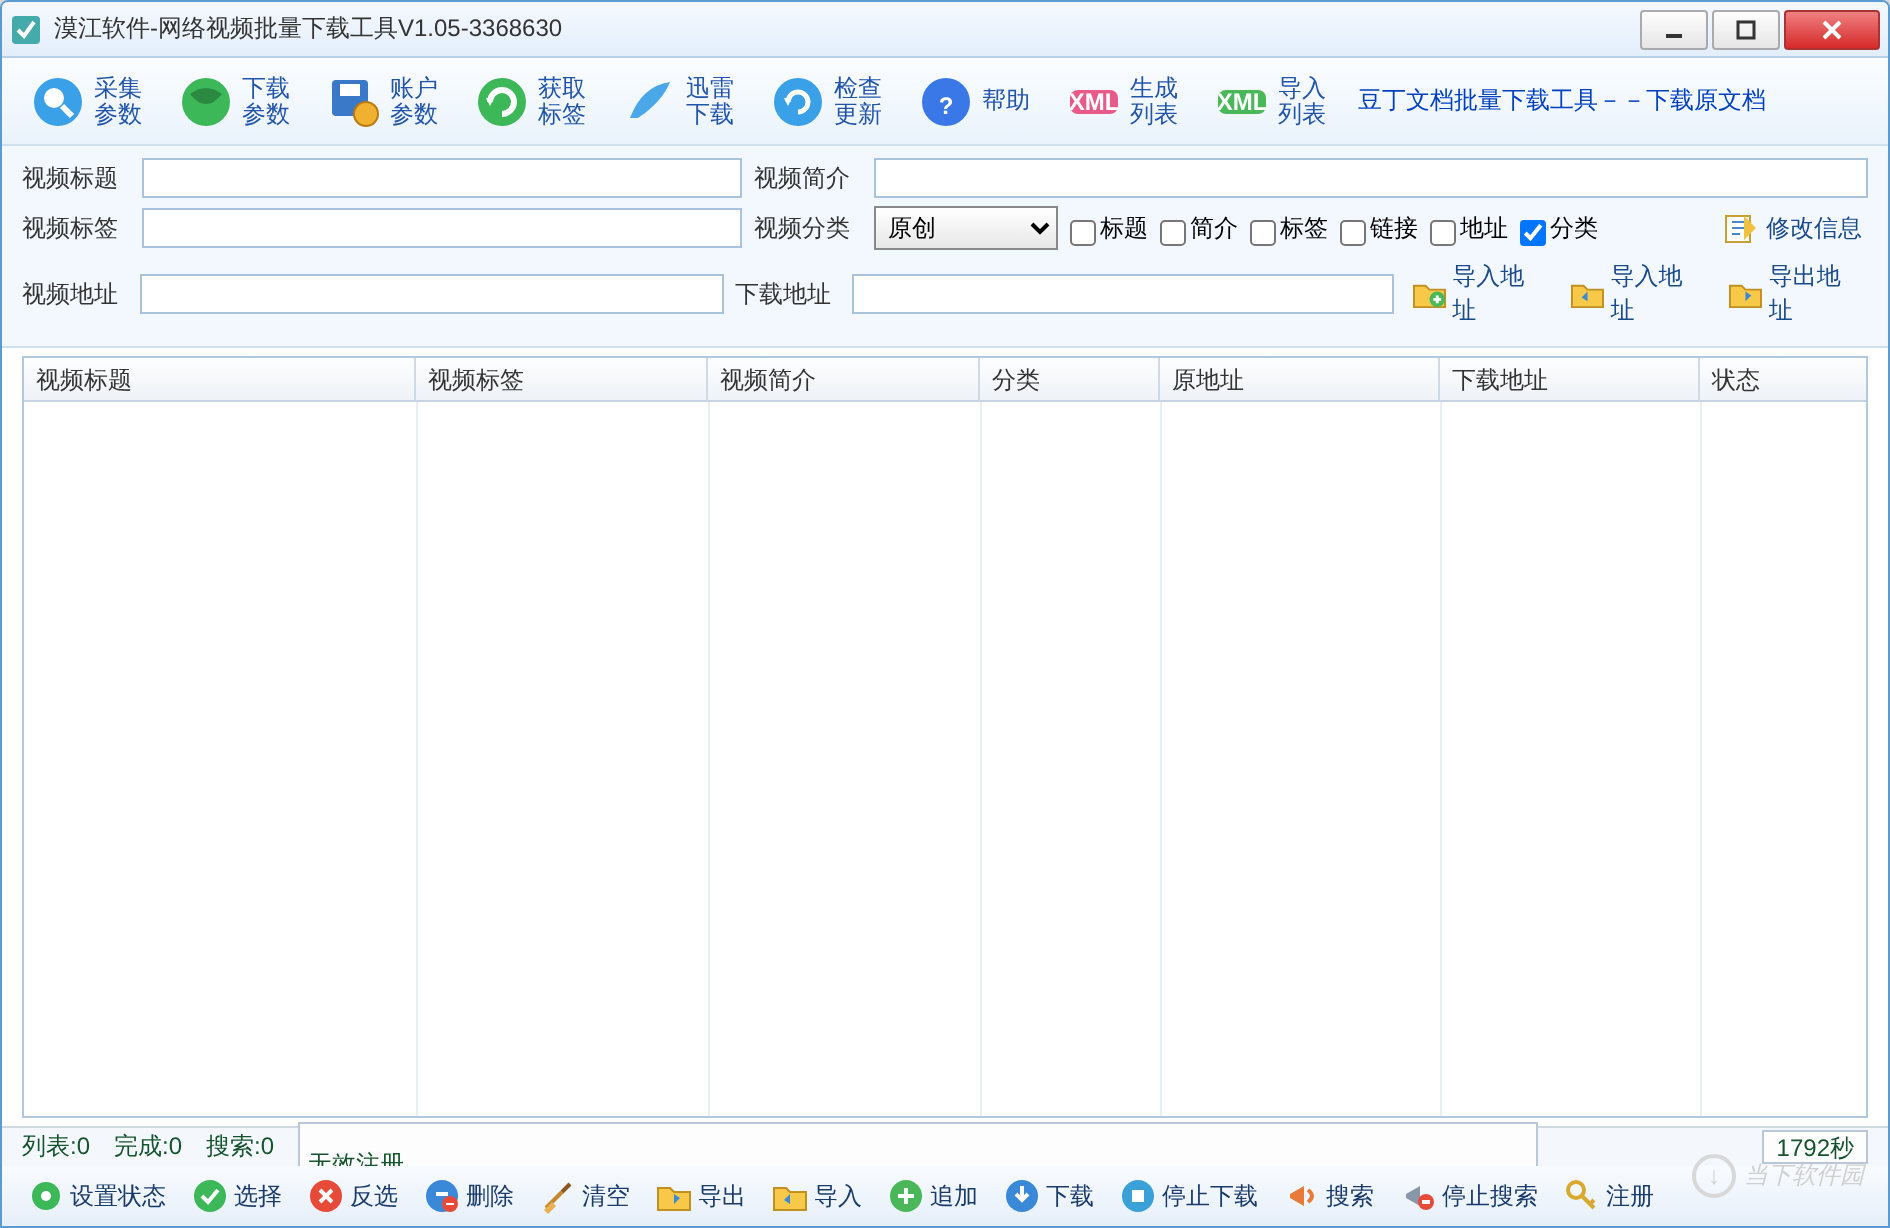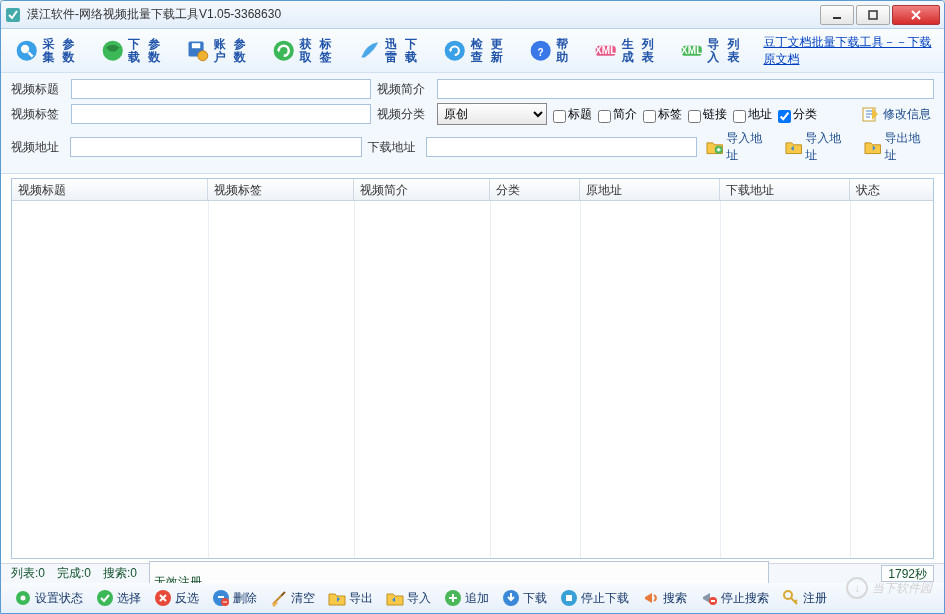--- a/index.html
+++ b/index.html
@@ -11,22 +11,22 @@
 .titlebar .app-icon { width: 16px; height: 16px; margin-right: 6px; }
 .titlebar .title { flex: 1; color: #333; }
 .titlebar .win-btns { display: flex; gap: 2px; }
 .titlebar .wb { width: 34px; height: 20px; display: flex; align-items: center; justify-content: center; border: 1px solid #aaa; border-radius: 2px; background: linear-gradient(#fdfdfd, #e6e6e6); cursor: pointer; }
 .titlebar .wb.close { background: linear-gradient(#f08080, #d62a2a); border-color: #a33; color: #fff; width: 48px; }
 .titlebar .wb svg { width: 10px; height: 10px; }
 
 .toolbar { height: 44px; background: linear-gradient(#fafdff, #eaf3fc); border-bottom: 1px solid #cfe0f0; display: flex; align-items: center; padding: 2px 8px; gap: 6px; }
 .tbtn { display: flex; align-items: center; padding: 2px 6px; cursor: pointer; border-radius: 3px; gap: 4px; }
 .tbtn .ic { width: 28px; height: 28px; display: flex; align-items: center; justify-content: center; }
-.tbtn .lbl { display: flex; flex-direction: row; line-height: 13px; color: #2255aa; font-weight: bold; }
-.toolbar .link { color: #0040c0; text-decoration: underline; cursor: pointer; margin-left: 4px; }
+.tbtn .lbl { display: flex; flex-direction: column; line-height: 13px; color: #2255aa; }
+.toolbar .link { color: #0040c0; cursor: pointer; margin-left: 4px; }
 
 .formarea { background: #f3f8fe; padding: 6px 10px 4px; border-bottom: 1px solid #cfe0f0; }
 .frow { display: flex; align-items: center; margin-bottom: 4px; gap: 6px; }
 .flabel { width: 54px; text-align: left; color: #333; }
 .ftxt { height: 20px; border: 1px solid #a9c2de; background: #fff; padding: 0 4px; }
 .fselect { height: 22px; border: 1px solid #888; background: linear-gradient(#fff,#e8e8e8); padding: 0 2px; }
 .chk { display: flex; align-items: flex-end; gap: 2px; }
 .chk input { width: 13px; height: 13px; }
 .btnlink { display: flex; align-items: center; gap: 3px; color: #1a4a8a; cursor: pointer; padding: 1px 3px; }
 .btnlink .sic { width: 18px; height: 16px; }
@@ -198,21 +198,21 @@
     <div class="frow">
       <span class="flabel">视频标题</span>
       <input class="ftxt" style="width: 300px;" value="">
       <span class="flabel">视频简介</span>
       <input class="ftxt" style="flex: 1 1 0%;" value="">
     </div>
     <div class="frow">
       <span class="flabel">视频标签</span>
       <input class="ftxt" style="width: 300px;" value="">
       <span class="flabel">视频分类</span>
-      <select class="fselect" style="width:110px"><option>原创</option></select>
+      <select class="fselect" style="width:92px"><option>原创</option></select>
       <label class="chk">
           <input type="checkbox" style="">
           <span>标题</span>
         </label>
       <label class="chk">
           <input type="checkbox" style="">
           <span>简介</span>
         </label>
       <label class="chk">
           <input type="checkbox" style="">

